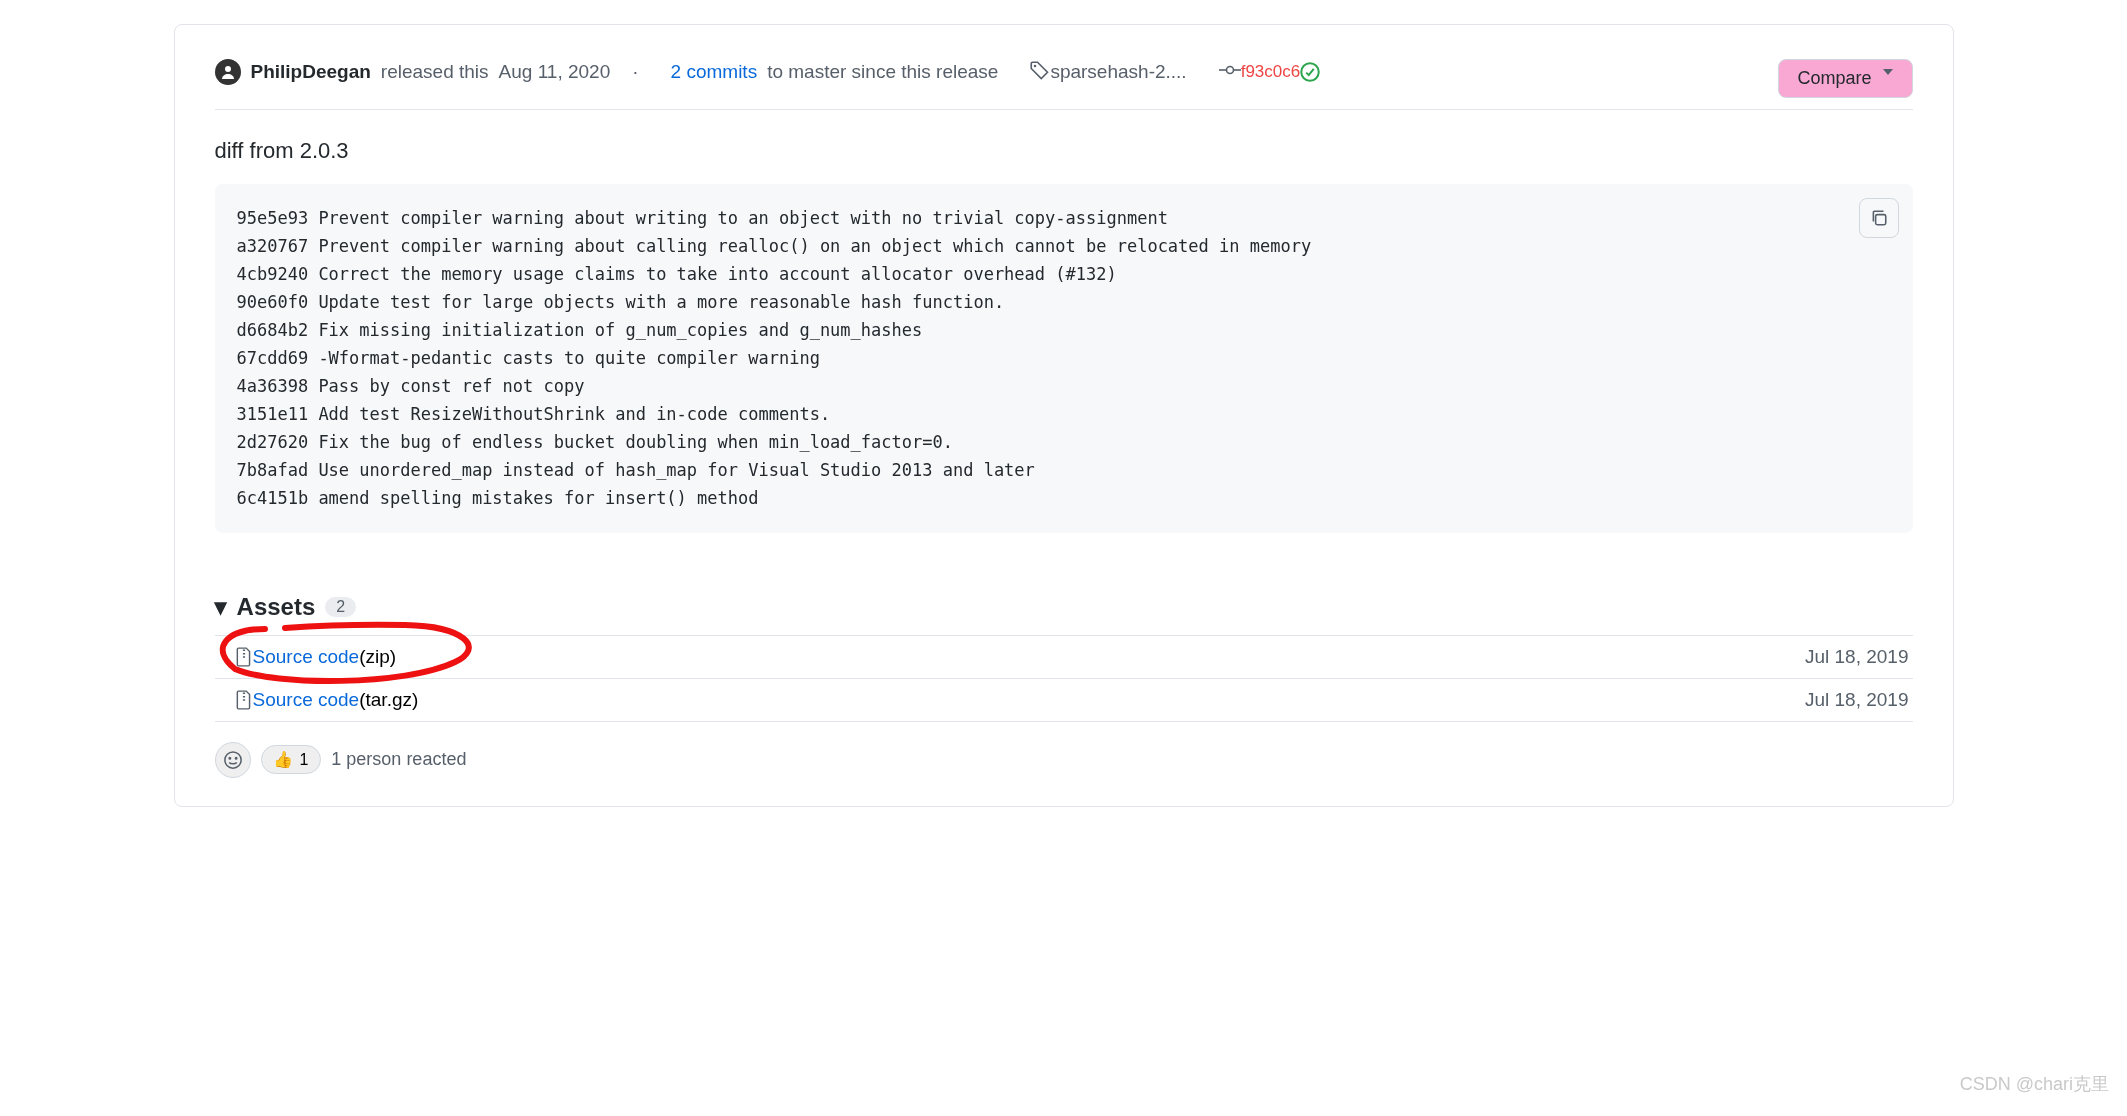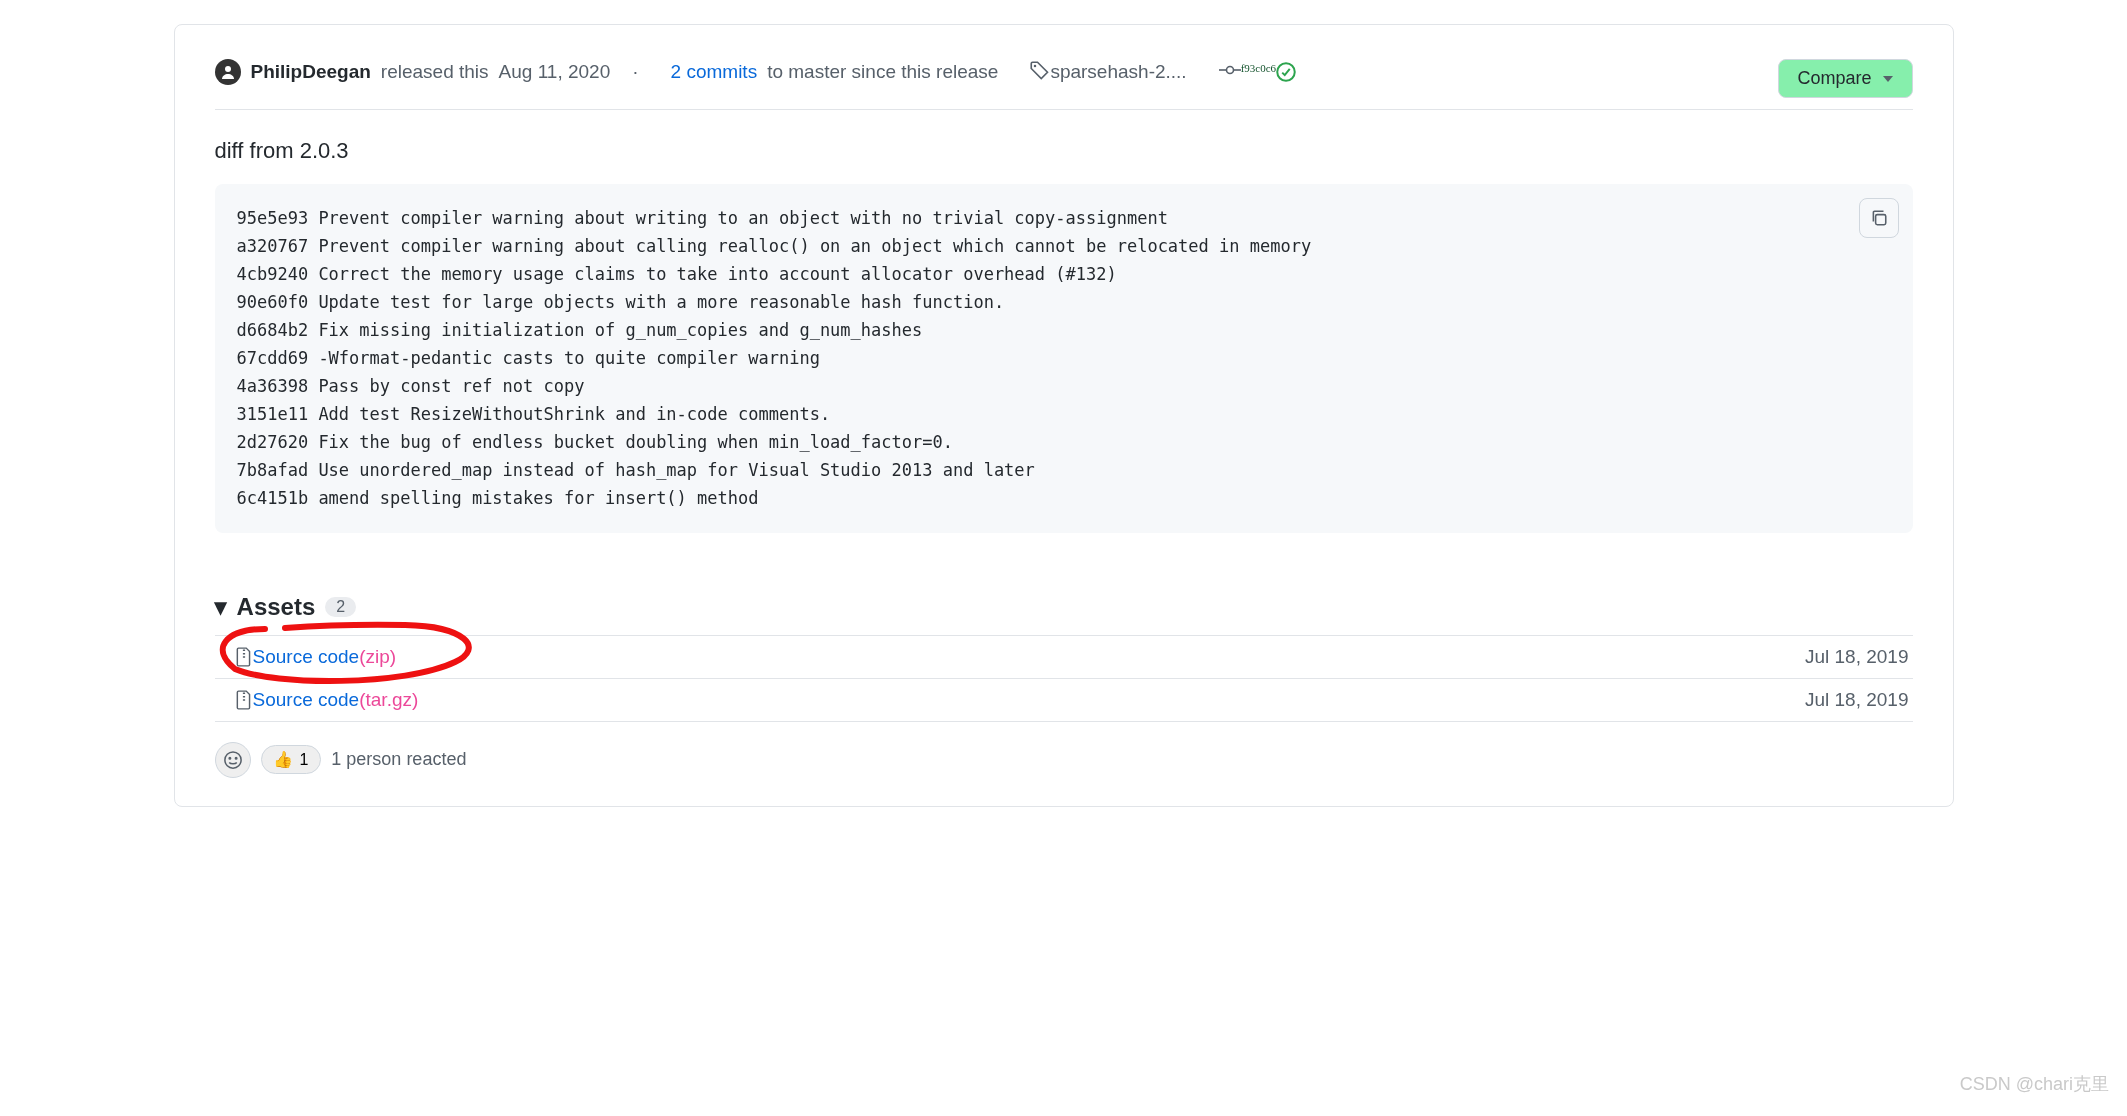--- a/index.html
+++ b/index.html
@@ -35,29 +35,29 @@
     color: #2da44e;
     border-radius: 28px;
     padding: 2px 16px;
     font-size: 17px;
     font-weight: 500;
   }
   .compare-btn {
     position: absolute;
     top: 34px;
     right: 40px;
-    background: #86efac;
+    background: #f9a8d4;
     border: 1px solid #d0d7de;
     border-radius: 8px;
     padding: 8px 18px;
     font-size: 18px;
     font-weight: 500;
     color: #24292e;
     display: flex;
-    align-items: center;
+    align-items: flex-start;
     gap: 10px;
   }
   .meta-row {
     display: flex;
     align-items: center;
     gap: 10px;
     flex-wrap: wrap;
     color: #57606a;
     font-size: 19px;
     padding-bottom: 24px;
@@ -71,21 +71,21 @@
     display: inline-flex;
     align-items: center;
     justify-content: center;
     color: #fff;
     font-size: 14px;
   }
   .author-name { font-weight: 600; color: #24292e; }
   .link { color: #0969da; text-decoration: none; margin-left: 10px; }
   .sep-dot { color: #57606a; margin: 0 12px; }
   .icon-gap { margin-left: 22px; display: inline-flex; align-items: flex-start; gap: 0; }
-  .mono { font-family: Liberation Serif, serif; font-size: 11px; color: #14532d; }
+  .mono { font-family: Liberation Sans, sans-serif; font-size: 17px; color: #ef4444; }
   .verify { color: #2da44e; }
   .description { margin-top: 28px; margin-bottom: 20px; font-size: 22px; }
   .codeblock {
     position: relative;
     background: #f6f8fa;
     border-radius: 8px;
     padding: 20px 22px;
     font-family: ui-monospace, SFMono-Regular, "SF Mono", Consolas, monospace;
     font-size: 17px;
     line-height: 1.65;
@@ -130,21 +130,21 @@
   .asset-row {
     display: flex;
     justify-content: space-between;
     align-items: center;
     padding: 10px 4px 10px 20px;
     border-bottom: 1px solid #e1e4e8;
     position: relative;
   }
   .asset-left { display: flex; align-items: center; gap: 0; }
   .asset-name { color: #0969da; font-size: 19px; }
-  .asset-ext { color: #ec4899; font-size: 19px; }
+  .asset-ext { color: #000000; font-size: 19px; }
   .asset-date { color: #57606a; font-size: 19px; }
   .circle-annotation {
     position: absolute;
     top: -22px;
     left: -10px;
     width: 280px;
     height: 70px;
     pointer-events: none;
     z-index: 5;
   }

